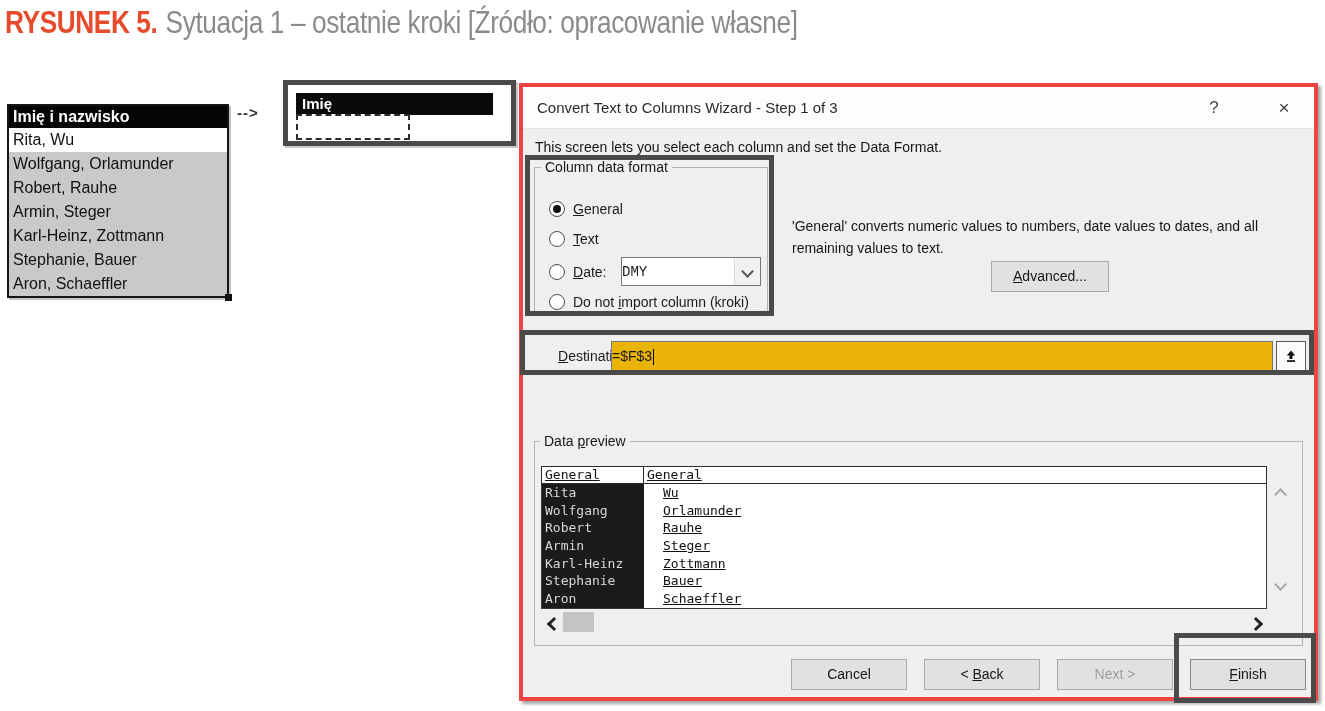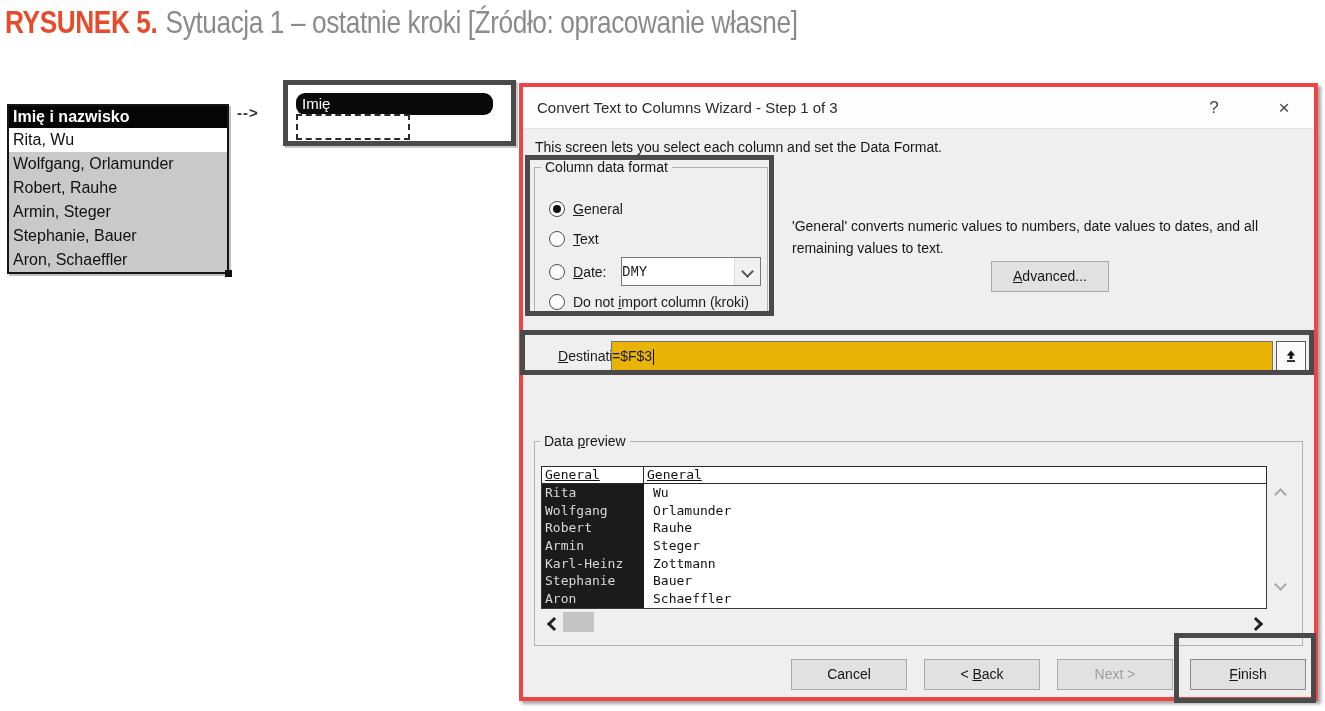--- a/index.html
+++ b/index.html
@@ -34,21 +34,21 @@
   .arrow { position:absolute; left:237px; top:104px; font-size:15px; font-weight:700; color:#2e2e2e; letter-spacing:1px; }
 
   
   .result-box {
     position:absolute; left:283px; top:80px; width:233px; height:66px;
     border:5px solid #4a4a4a; background:#fff;
     box-shadow:2px 2px 0 rgba(120,120,120,.4);
   }
   .result-header {
     position:absolute; left:8px; top:8px; width:197px; height:22px;
-    background:#0a0a0a; color:#fff; font-weight:400; font-size:15px; line-height:22px;border-radius:9px;
+    background:#0a0a0a; color:#fff; font-weight:700; font-size:15px; line-height:22px;
   }
   .result-c1 { position:absolute; left:6px; }
   .result-c2 { position:absolute; left:98px;margin-top:32px; }
   .marquee {
     position:absolute; left:8px; top:29px; width:114px; height:26px;
     border:2px dashed #2b2b2b; background:#fff;
   }
 
   
   .dialog {
@@ -112,21 +112,21 @@
 
   
   .ptable { position:absolute; left:18px; top:379px; width:726px; font-family:"DejaVu Sans Mono", monospace; font-size:13px; }
   .phead { display:flex; height:18px; border:1px solid #2a2a2a; background:#fff; }
   .phc { line-height:16px; padding-left:3px; text-decoration:underline; color:#111; }
   .phc1 { width:102px; border-right:1px solid #2a2a2a; }
   .phc2 { flex:1; }
   .pbody { border:1px solid #3a3a3a; border-top:none; background:#fff; }
   .prow { display:flex; height:17.7px; line-height:17.5px; }
   .pc1 { width:102px; background:#1b1b1b; color:#d8d8d8; padding-left:3px; }
-  .pc2 { flex:1; padding-left:9px; color:#111; }
+  .pc2 { flex:1; padding-left:19px; color:#111;text-decoration:underline; }
 
   
   .chev { display:inline-block; border-style:solid; border-color:currentColor; border-width:0 2px 2px 0; }
   .chev-up    { width:9px; height:9px; transform:rotate(-135deg); }
   .chev-down  { width:9px; height:9px; transform:rotate(45deg); }
   .chev-left  { width:10px; height:10px; border-width:0 3px 3px 0; transform:rotate(135deg); }
   .chev-right { width:10px; height:10px; border-width:0 3px 3px 0; transform:rotate(-45deg); }
   .vscroll-up   { position:absolute; left:753px; top:399px; color:#a6a6a6; }
   .vscroll-down { position:absolute; left:753px; top:489px; color:#a6a6a6; }
   .hscroll-left  { position:absolute; left:26px;  top:529px; color:#222; }
@@ -147,20 +147,21 @@
   <div class="fig-title">
     <span class="fig-label">RYSUNEK 5.</span><span class="fig-text">Sytuacja 1 – ostatnie kroki [Źródło: opracowanie własne]</span>
   </div>
 
   <div class="src-list">
     <div class="src-header">Imię i nazwisko</div>
     <div class="src-row">Rita, Wu</div>
     <div class="src-row sel">Wolfgang, Orlamunder</div>
     <div class="src-row sel">Robert, Rauhe</div>
     <div class="src-row sel">Armin, Steger</div>
+    <div class="src-row sel">Karl-Heinz, Zottmann</div>
     <div class="src-row sel">Stephanie, Bauer</div>
     <div class="src-row sel">Aron, Schaeffler</div>
     <div class="fill-handle"></div>
   </div>
 
   <div class="arrow">--&gt;</div>
 
   <div class="result-box">
     <div class="result-header">
       <span class="result-c1">Imię</span>

